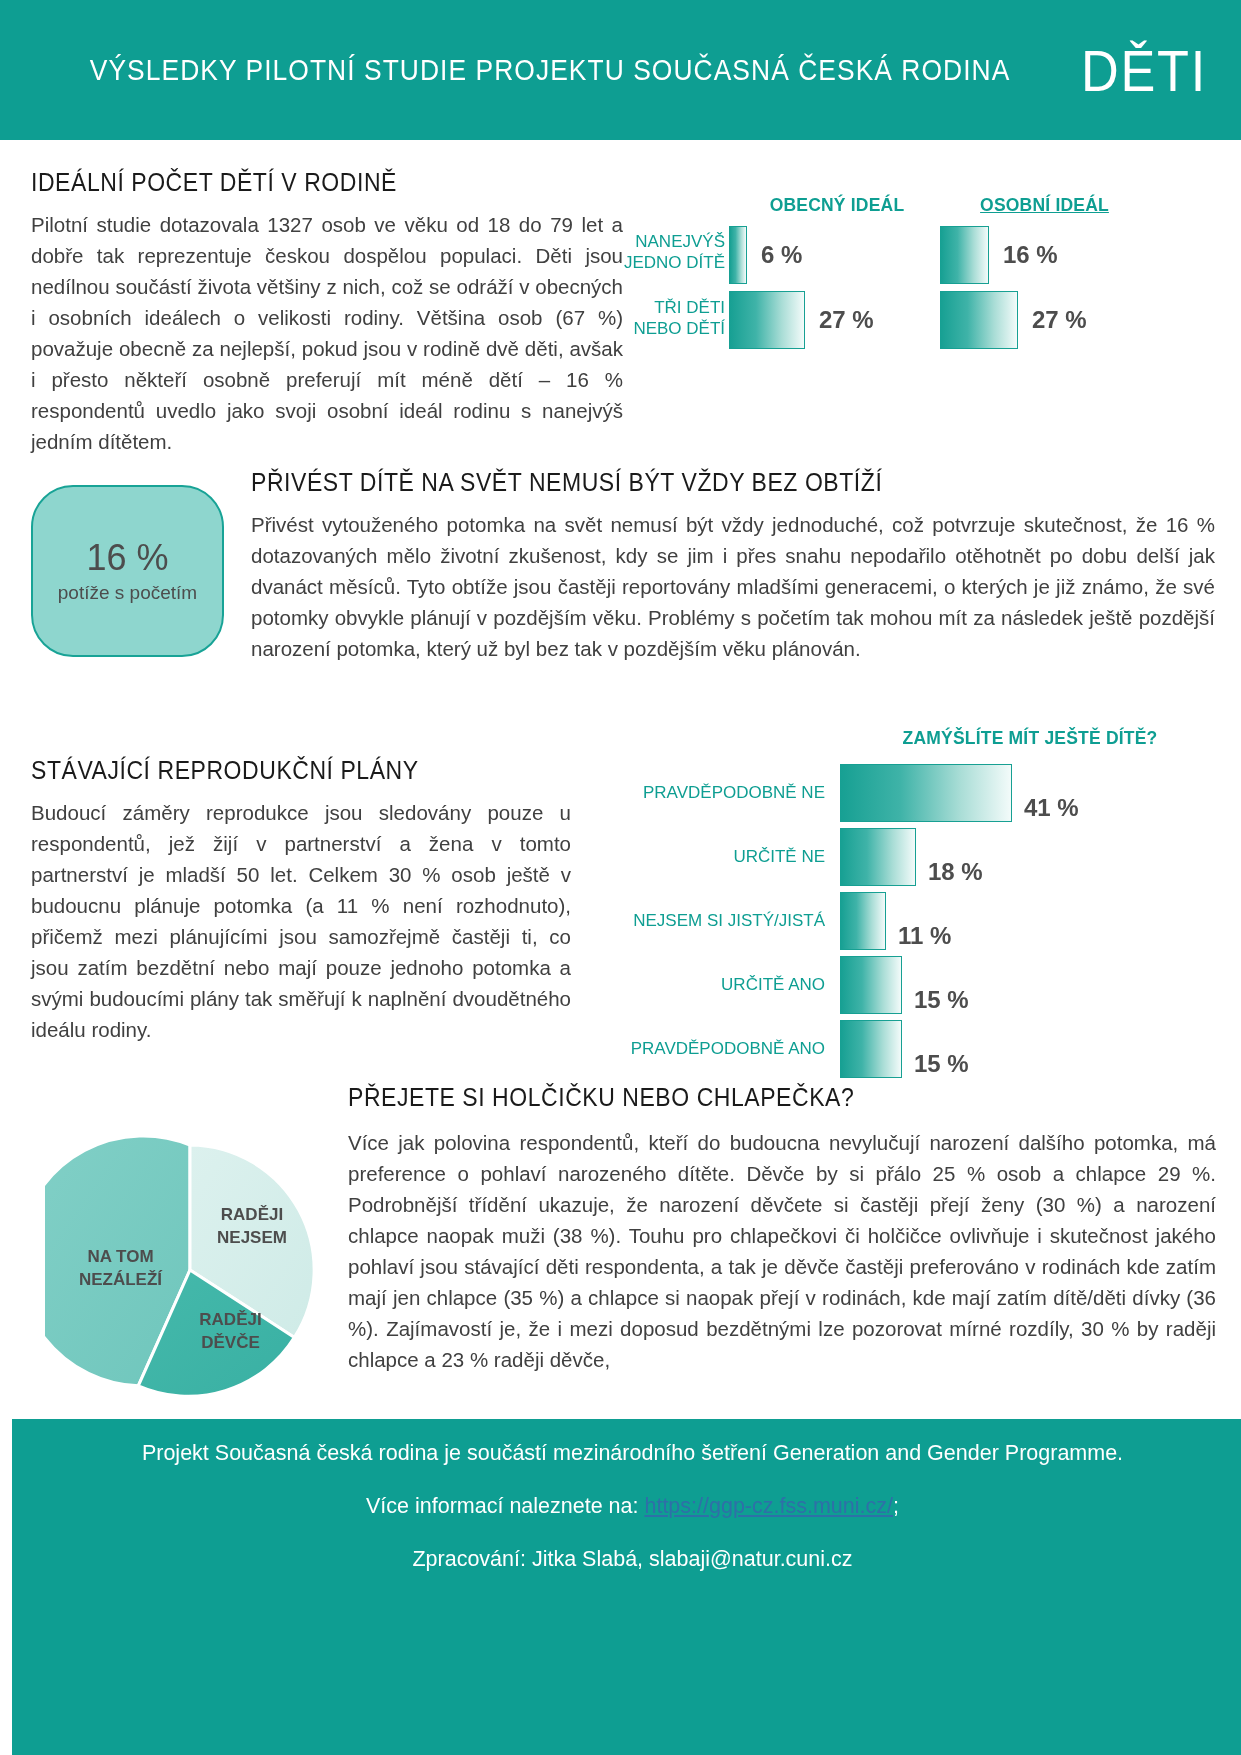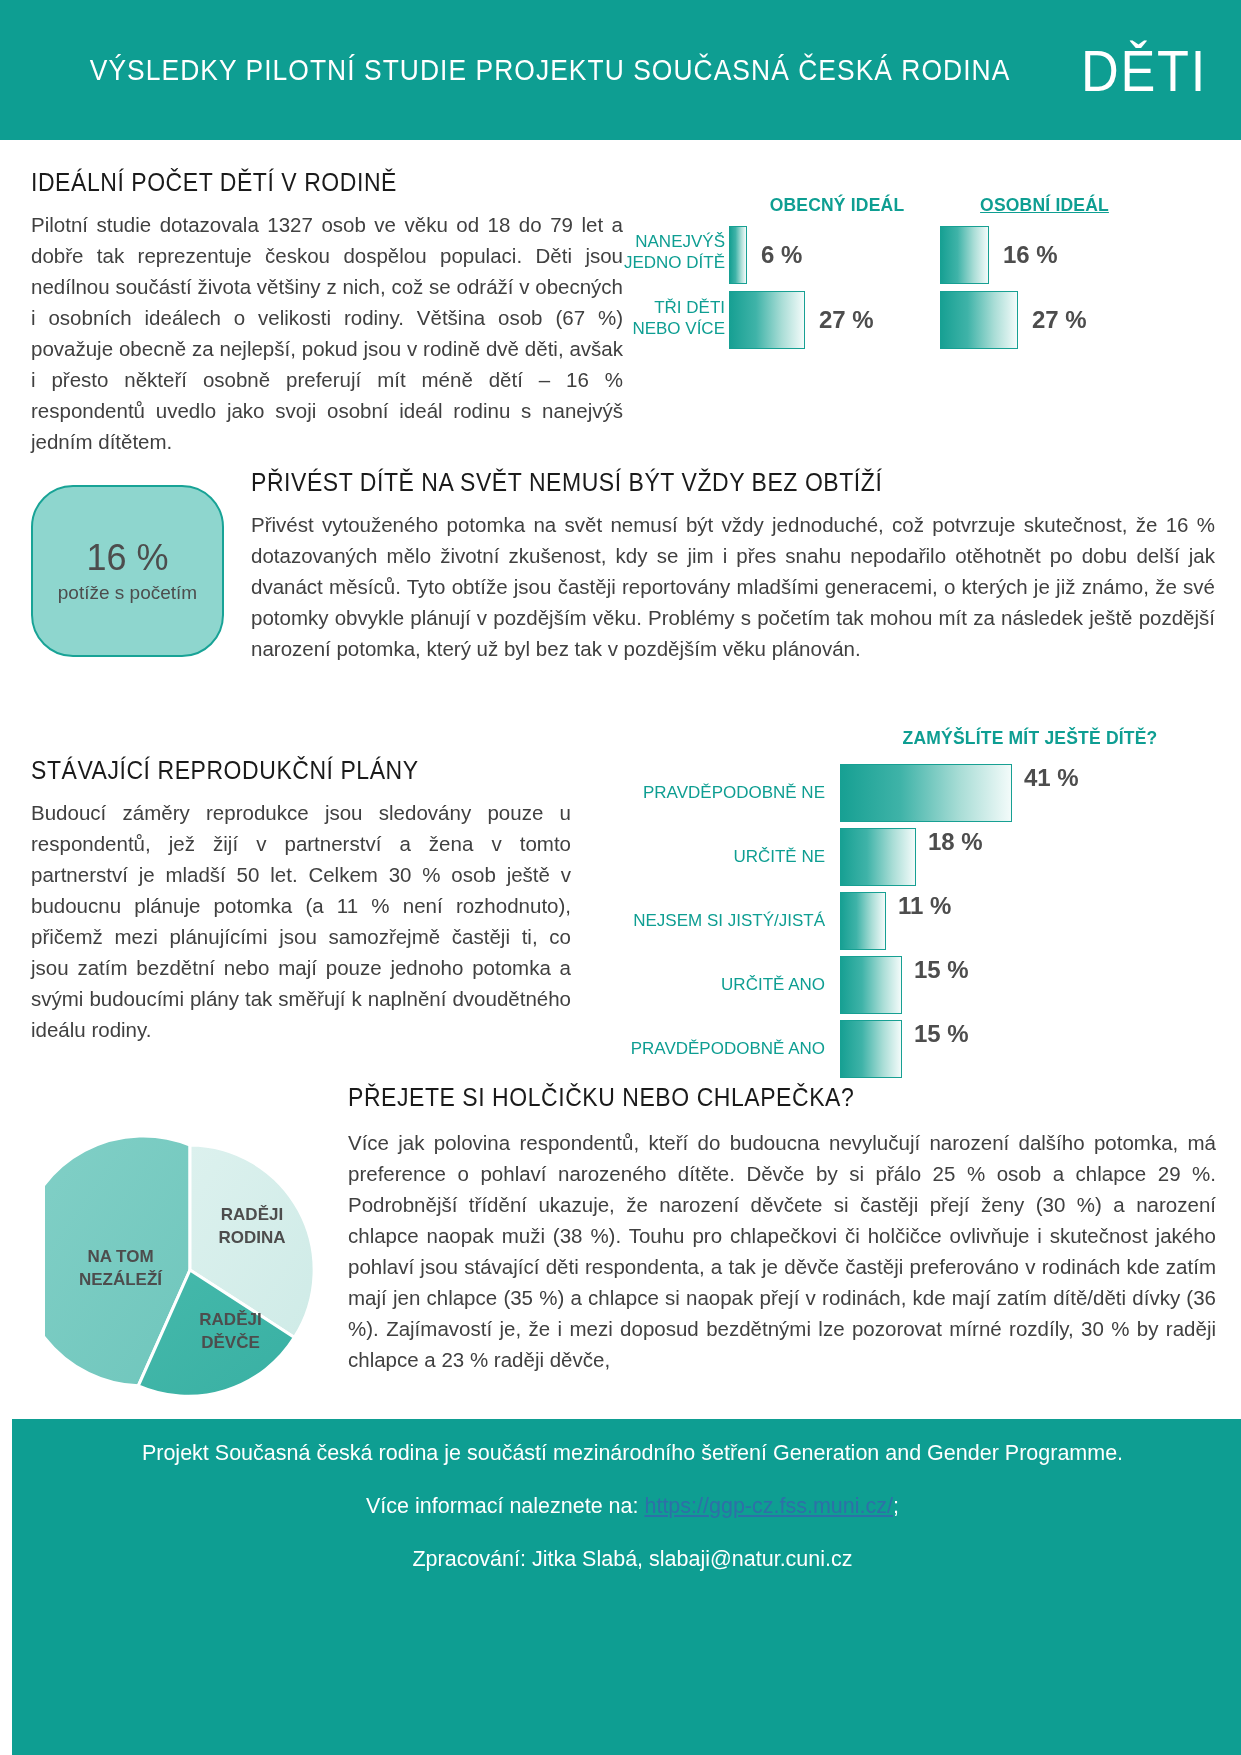--- a/index.html
+++ b/index.html
@@ -102,21 +102,21 @@
   .badge .small{font-size:19px;color:#4d4d4d;margin-top:4px;}
   #sec2 .right{position:absolute;left:251px;top:0;width:964px;}
 
   
   #sec3{position:absolute;left:0;top:728px;width:1241px;height:330px;}
   #sec3 .left{position:absolute;left:31px;top:28px;width:540px;}
   #sec3 .chart{position:absolute;left:600px;top:0;width:630px;}
   #sec3 .chart .ct{position:absolute;left:230px;top:0;width:400px;}
   .brow3{position:relative;}
   .brow3 .lab{position:absolute;left:0;width:225px;text-align:right;}
-  .brow3 .bwrap{position:absolute;left:240px;display:flex;align-items:flex-start;}
+  .brow3 .bwrap{position:absolute;left:240px;display:flex;align-items:flex-end;}
   .brow3 .val{margin-left:12px;}
 
   
   #sec4{position:absolute;left:0;top:1075px;width:1241px;height:330px;}
   #sec4 .title{position:absolute;left:348px;top:8px;}
   #sec4 .para{position:absolute;left:348px;top:52px;width:868px;}
   .pie{
     position:absolute;left:45px;top:1125px;width:290px;height:290px;
   }
   .pie svg{display:block;}
@@ -166,21 +166,21 @@
       <div class="b2wrap" style="top:5px;display:flex;align-items:center;">
         <div class="bar" style="width:49px;height:58px;"></div>
         <div class="val" style="margin-left:14px;">16 %</div>
       </div>
     </div>
 
 
     <div class="brow" style="height:64px;">
       <div class="cat-label" style="position:absolute;left:-75px;top:6px;width:200px;">
         <div>TŘI DĚTI</div>
-        <div>NEBO VÍCE</div>
+        <div>NEBO DĚTÍ</div>
       </div>
       <div class="b1wrap" style="top:0;display:flex;align-items:center;">
         <div class="bar" style="width:76px;height:58px;"></div>
         <div class="val" style="margin-left:14px;">27 %</div>
       </div>
       <div class="b2wrap" style="top:0;display:flex;align-items:center;">
         <div class="bar" style="width:78px;height:58px;"></div>
         <div class="val" style="margin-left:14px;">27 %</div>
       </div>
     </div>
@@ -276,21 +276,21 @@
     <path d="M145,145 L145,20 A125,125 0 0,1 249.4,212.4 Z" fill="url(#g2)" stroke="#ffffff" stroke-width="3"></path>
 
     <path d="M145,145 L249.4,212.4 A125,125 0 0,1 93.3,260.8 Z" fill="url(#g3)" stroke="#ffffff" stroke-width="3"></path>
   </svg>
   <div class="pie-lab" style="left:18px;top:120px;width:115px;">
     <div>NA TOM</div>
     <div>NEZÁLEŽÍ</div>
   </div>
   <div class="pie-lab" style="left:152px;top:78px;width:110px;">
     <div>RADĚJI</div>
-    <div>RODINA</div>
+    <div>NEJSEM</div>
   </div>
   <div class="pie-lab" style="left:133px;top:183px;width:105px;">
     <div>RADĚJI</div>
     <div>DĚVČE</div>
   </div>
 </div>
 
 <div class="footer">
   <div class="l1">Projekt Současná česká rodina je součástí mezinárodního šetření Generation and Gender Programme.</div>
   <div class="l2">

